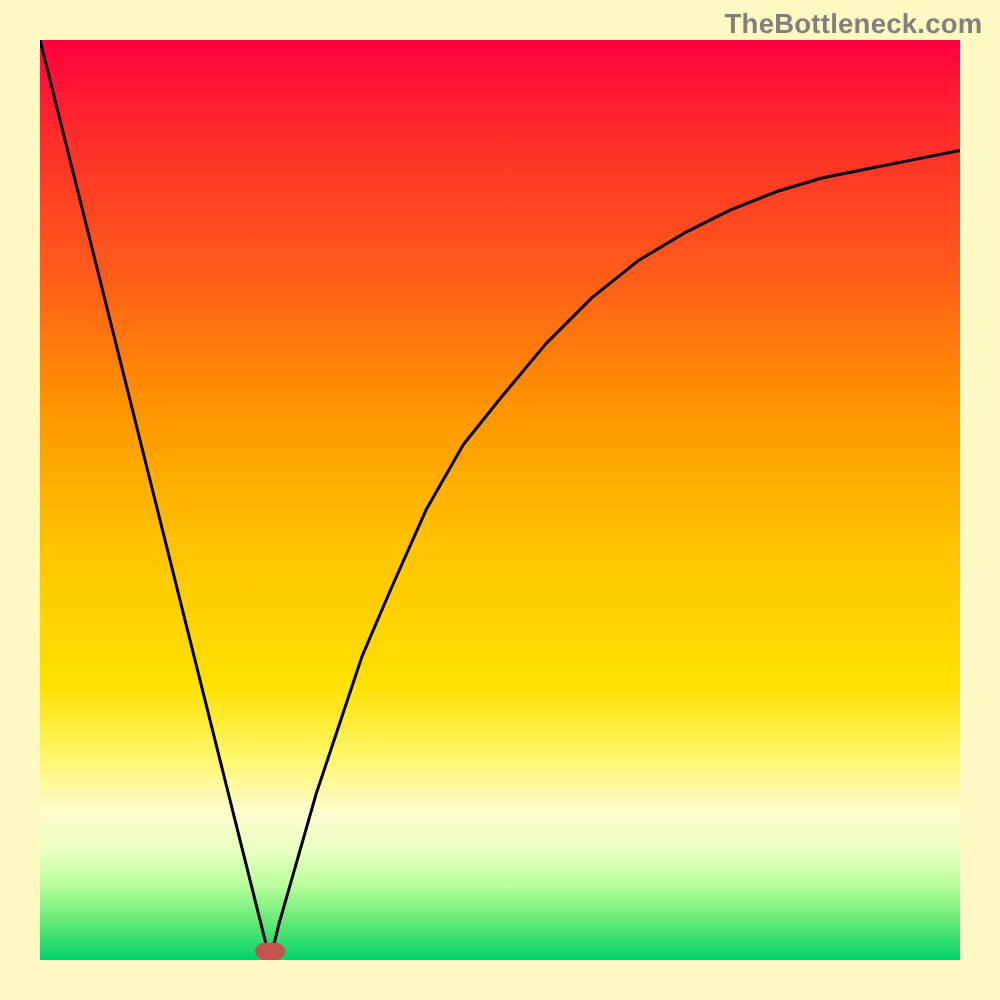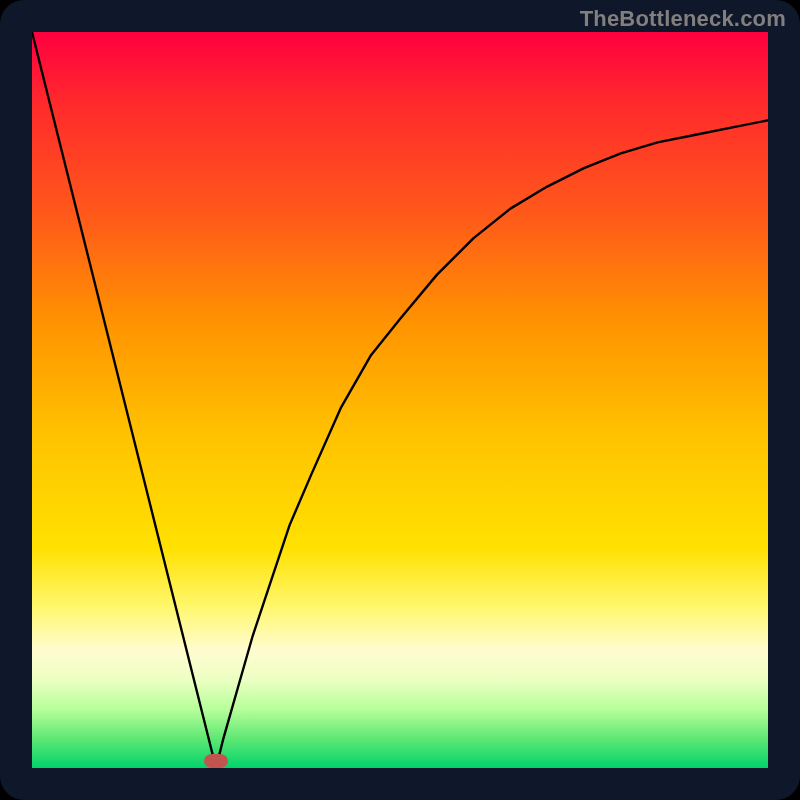--- a/index.html
+++ b/index.html
@@ -9,22 +9,21 @@
     height: 800px;
     background: #000;
     overflow: hidden;
   }
   .frame {
     position: absolute;
     top: 0;
     left: 0;
     width: 800px;
     height: 800px;
-    background: #0f172a;
-    border-radius: 24px;
+    background: #fef9c3;
   }
   .plot {
     position: absolute;
     top: 32px;
     left: 32px;
     width: 736px;
     height: 736px;
     background: linear-gradient(to bottom,
       #ff0040 0%,
       #ff2b2b 10%,

